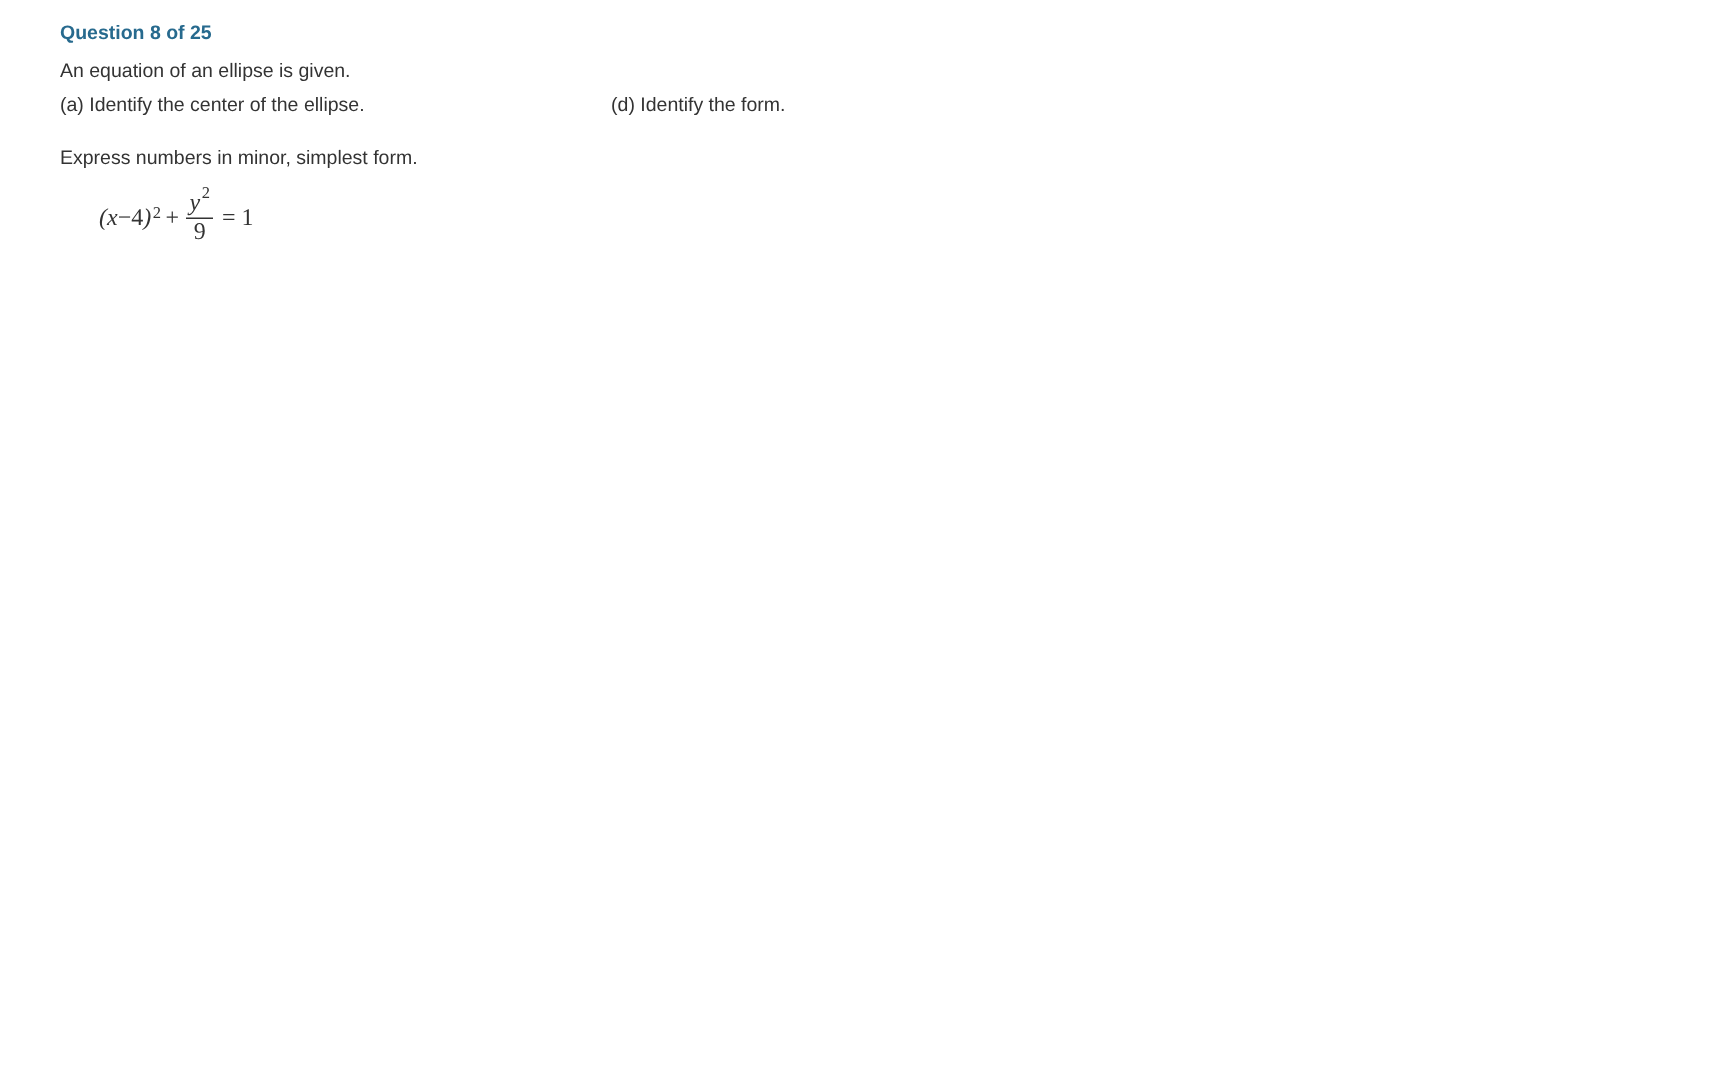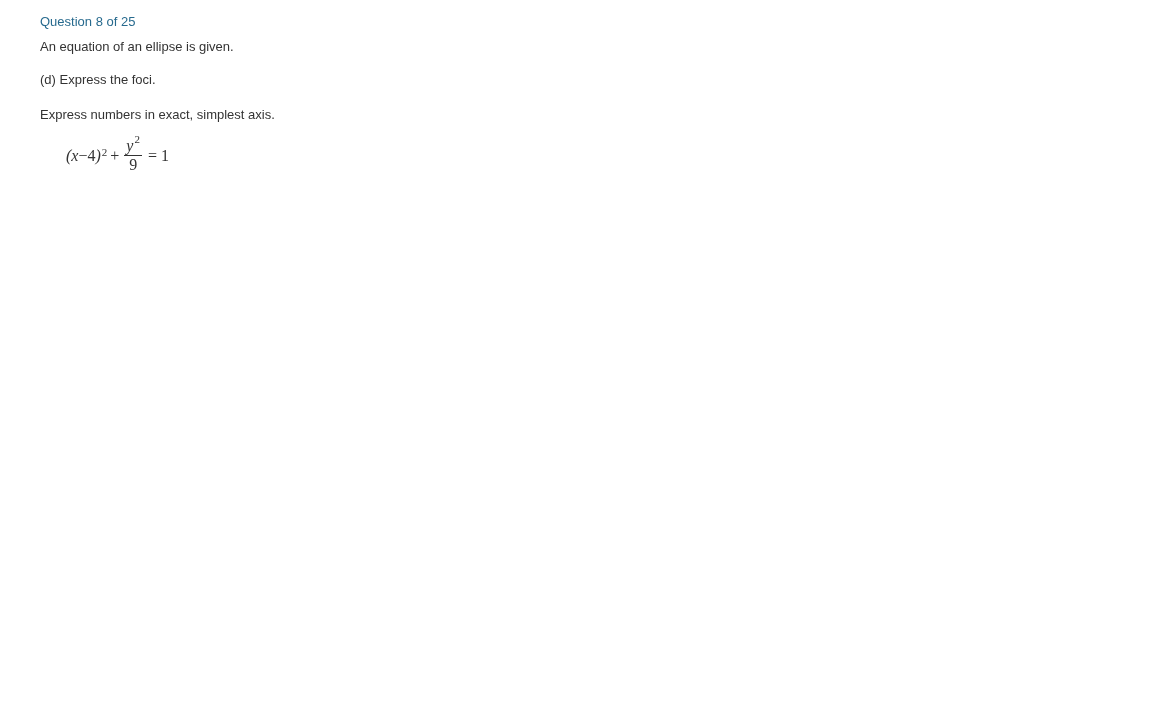--- a/index.html
+++ b/index.html
@@ -5,26 +5,26 @@
     body {
       font-family: Verdana, Geneva, sans-serif;
       font-size: 13px;
       color: #333;
       margin: 0;
       padding: 14px 40px;
       background: #fff;
     }
     .question-header {
       color: #276a8e;
-      font-weight: normal;
+      font-weight: bold;
       font-size: 13px;
       margin-bottom: 10px;
     }
     .intro-text {
-      margin-bottom: 18px;
+      margin-bottom: 8px;
     }
     .parts-grid {
       display: grid;
       grid-template-columns: auto auto;
       column-gap: 28px;
       row-gap: 10px;
       margin-bottom: 20px;
       max-width: 620px;
     }
     .instruction {
@@ -88,24 +88,25 @@
     }
   </style>
 </head>
 <body>
 
 <div class="question-header">Question 8 of 25</div>
 
 <div class="intro-text">An equation of an ellipse is given.</div>
 
 <div class="parts-grid">
-  <div>(d) Express the foci.</div>
+  <div>(a) Identify the center of the ellipse.</div>
+  <div>(d) Identify the form.</div>
 </div>
 
-<div class="instruction">Express numbers in exact, simplest axis.</div>
+<div class="instruction">Express numbers in minor, simplest form.</div>
 
 <div class="equation">
   <span class="term1">
     <span class="paren">(</span>
     <span class="var">x</span>
     <span>−</span>
     <span>4</span>
     <span class="paren">)</span>
     <span class="sup">2</span>
   </span>

